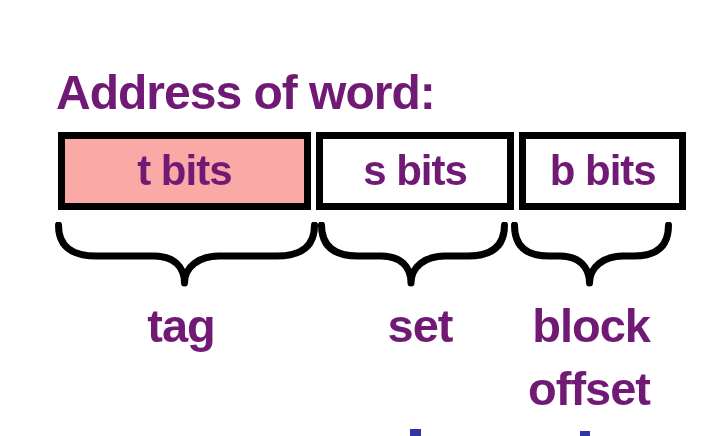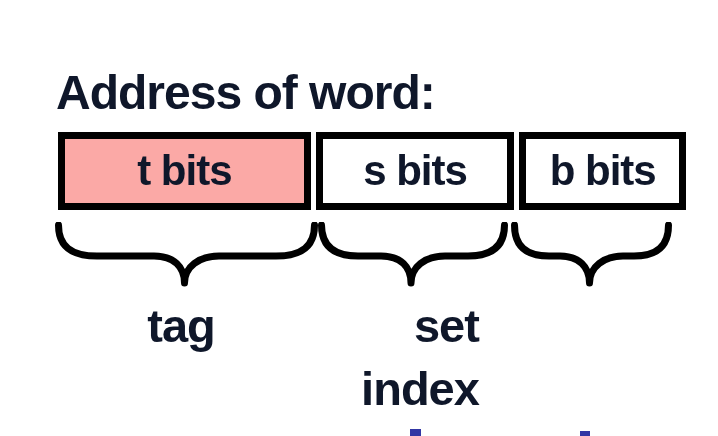--- a/index.html
+++ b/index.html
@@ -8,21 +8,21 @@
     background: #ffffff;
   }
   #canvas {
     position: relative;
     width: 718px;
     height: 436px;
     background: #ffffff;
     overflow: hidden;
     font-family: "Liberation Sans", sans-serif;
     font-weight: bold;
-    color: #0f172a;
+    color: #701a75;
   }
   .title {
     position: absolute;
     left: 56px;
     top: 69px;
     font-size: 48px;
     line-height: 1;
     white-space: nowrap;
     letter-spacing: -1px;
   }
@@ -114,20 +114,23 @@
                C 78.5,45 93,34 112,34 L 123,34 C 146,34 157.5,24 157.5,3" stroke="#000000" stroke-width="7" stroke-linecap="round" stroke-linejoin="round"></path>
     </svg>
   </div>
 
   <div class="meaning" style="left:181px;">
     <div>tag</div>
   </div>
 
   <div class="meaning" style="left:420px;">
     <div>set</div>
-    <div>index</div>
   </div>
 
+  <div class="meaning" style="left:589px;">
+    <div>block</div>
+    <div>offset</div>
+  </div>
 
   <div class="frag" style="left:410px; top:429px; width:11px; height:7px;"></div>
   <div class="frag" style="left:580px; top:431px; width:10px; height:5px;"></div>
 
 </div>
 
 </body></html>

